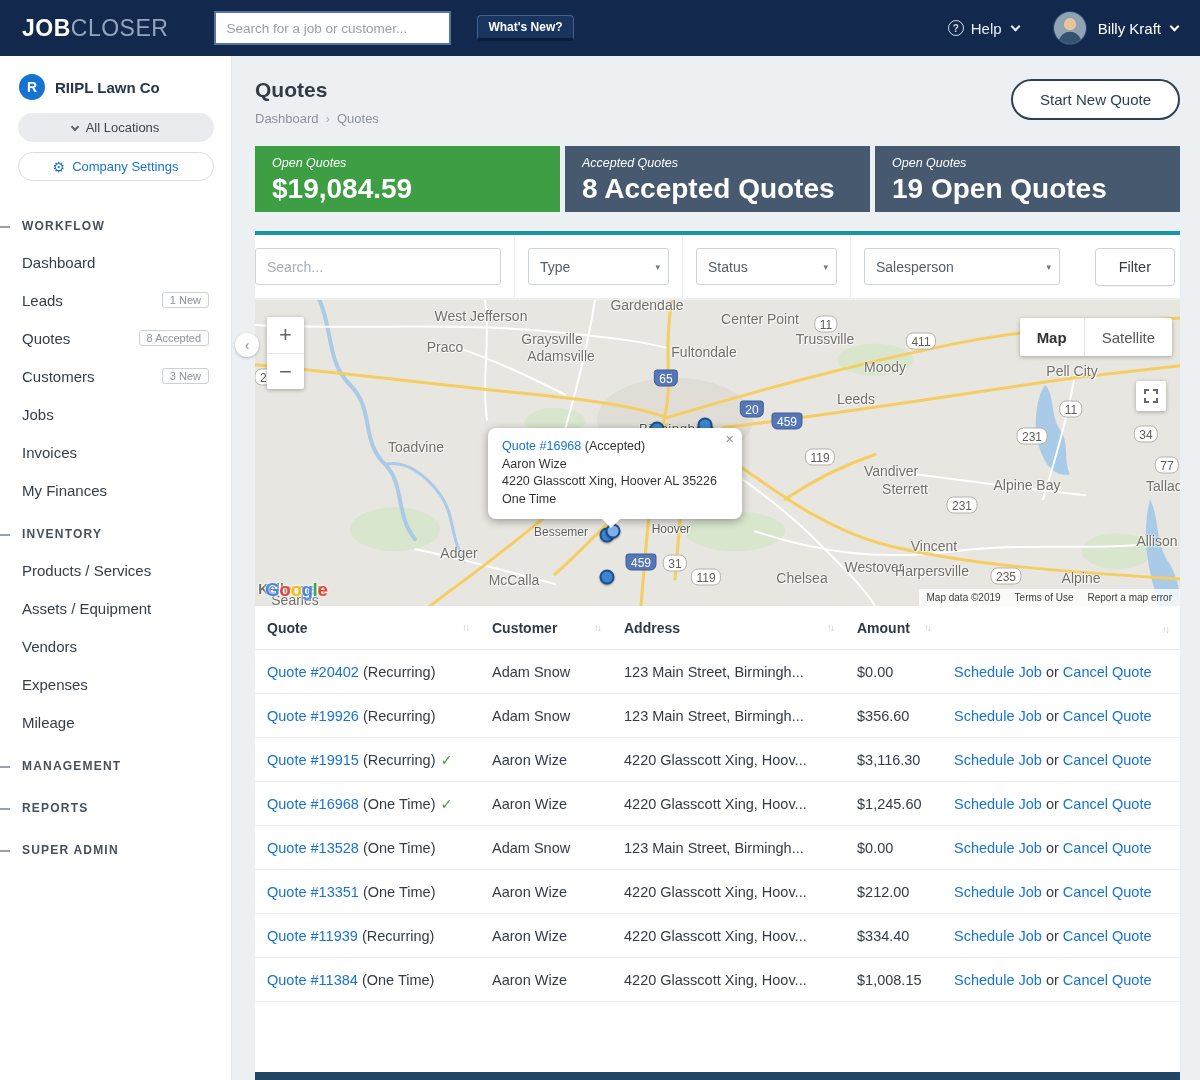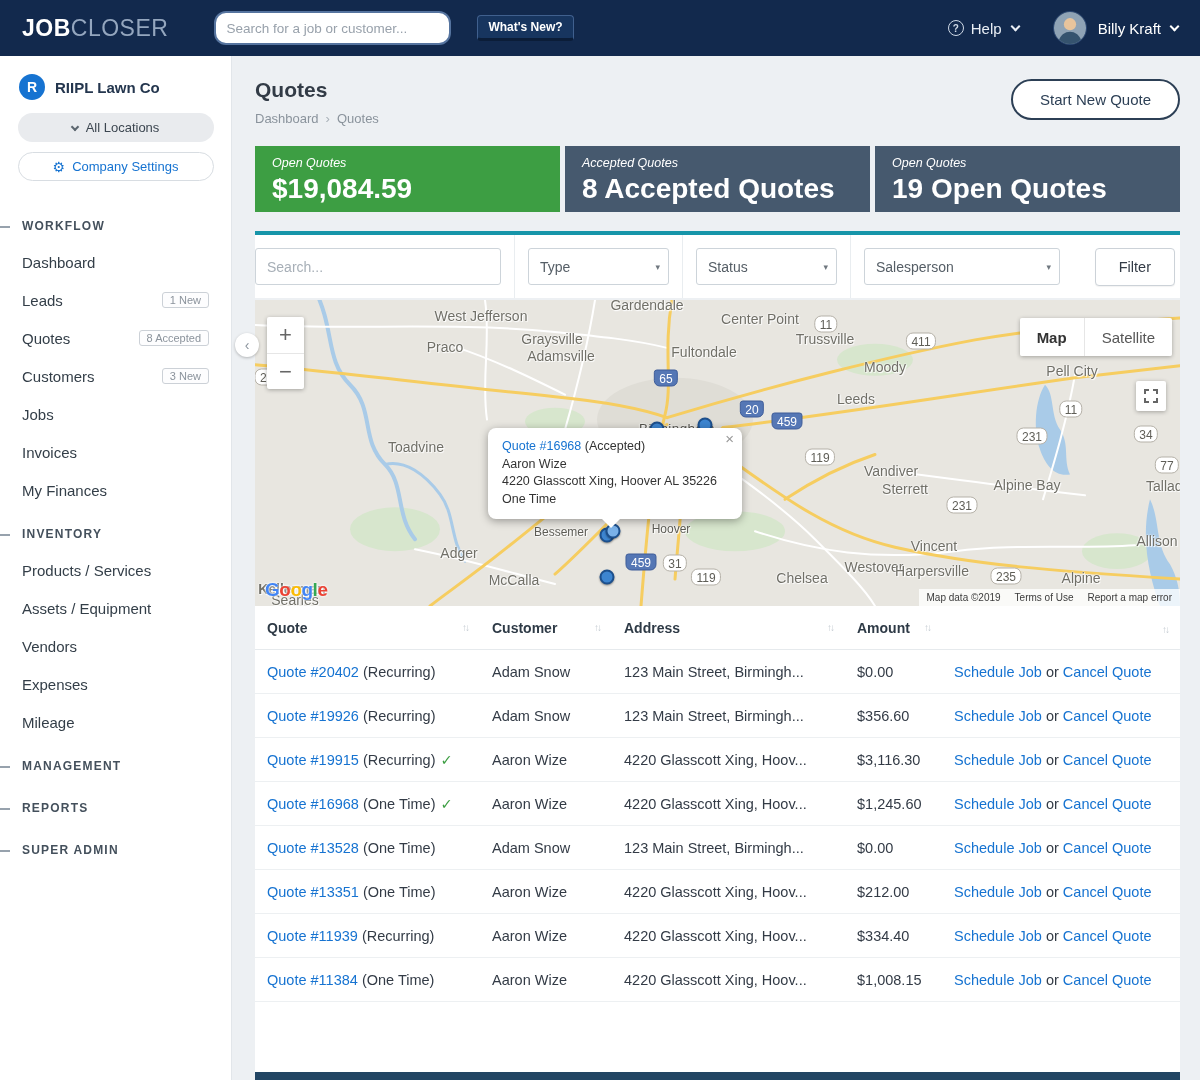--- a/index.html
+++ b/index.html
@@ -4,21 +4,21 @@
 <style>
   *{box-sizing:border-box;margin:0;padding:0}
   html,body{width:1200px;height:1080px;overflow:hidden}
   body{font-family:"Liberation Sans","DejaVu Sans",sans-serif;background:#edf0f3;color:#333b46}
   a{text-decoration:none}
   
   .topbar{height:56px;background:#12294d;display:flex;align-items:center;padding:0 22px;position:relative;z-index:20}
   .logo{font-size:23px;letter-spacing:.5px;cursor:pointer;white-space:nowrap}
   .logo-bold{color:#fff;font-weight:800}
   .logo-light{color:#94a6be;font-weight:300}
-  .top-search{margin-left:46px;width:237px;height:34px;border:2px solid #56749f;border-radius:12px;padding:0 10px;font-size:13.5px;color:#333;outline:none}
+  .top-search{margin-left:46px;width:237px;height:34px;border:2px solid #56749f;border-radius:0;padding:0 10px;font-size:13.5px;color:#333;outline:none}
   .top-search::placeholder{color:#98a1ab}
   .whats-new{margin-left:26px;background:#17355f;border:1px solid #40608e;border-bottom:3px solid #0b1d38;color:#fff;font-size:12px;font-weight:700;padding:4px 10px;border-radius:4px;cursor:pointer}
   .top-spacer{flex:1}
   .help{display:flex;align-items:center;color:#e9eef5;font-size:15px;cursor:pointer;margin-right:34px}
   .help-q{width:16px;height:16px;border:1px solid #cfd9e6;border-radius:50%;font-size:10px;font-weight:700;display:flex;align-items:center;justify-content:center;margin-right:7px;color:#cfd9e6}
   .chev{display:inline-block;width:7px;height:7px;border-right:2px solid currentColor;border-bottom:2px solid currentColor;transform:rotate(45deg);margin-left:10px;margin-top:-3px}
   .avatar{width:34px;height:34px;border-radius:50%;overflow:hidden;cursor:pointer;flex:0 0 auto;border:1px solid #2e4a74}
   .user{display:flex;align-items:center;color:#fff;font-size:15px;font-weight:500;margin-left:11px;cursor:pointer}
   
   .layout{display:flex;height:1024px}

